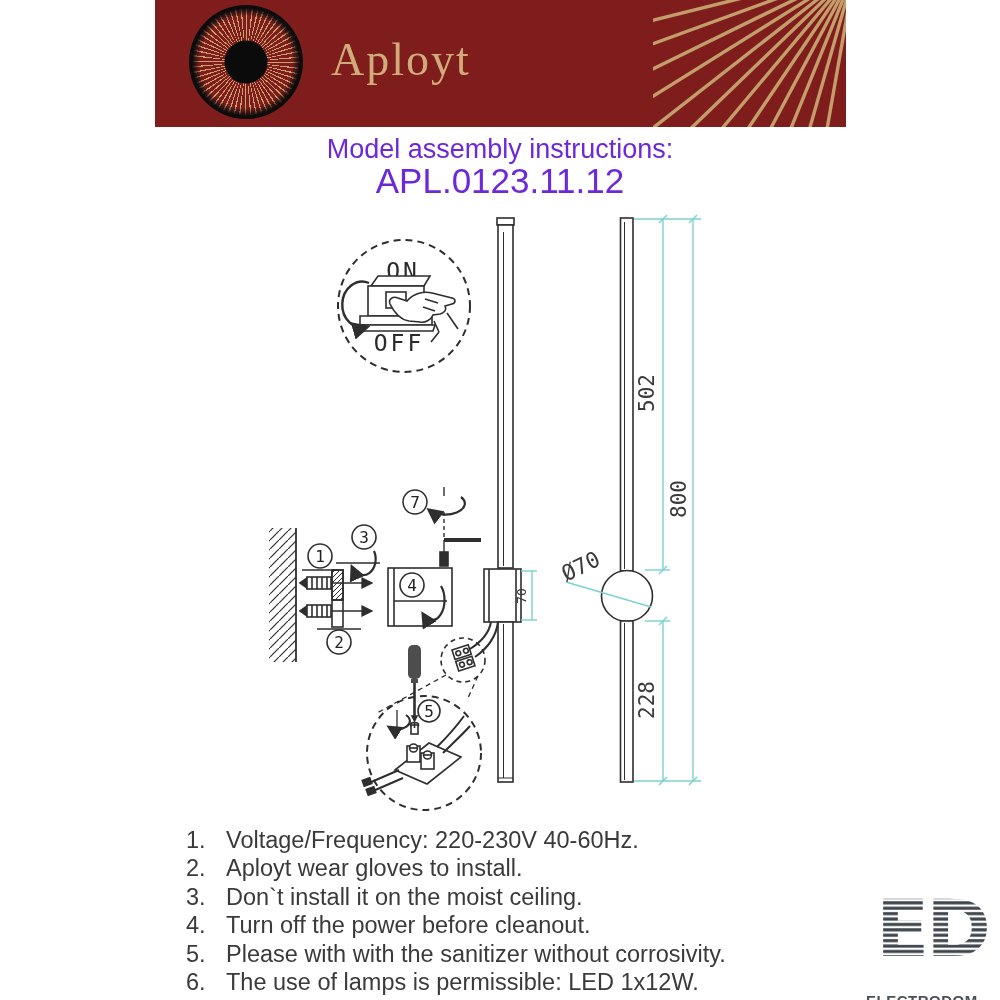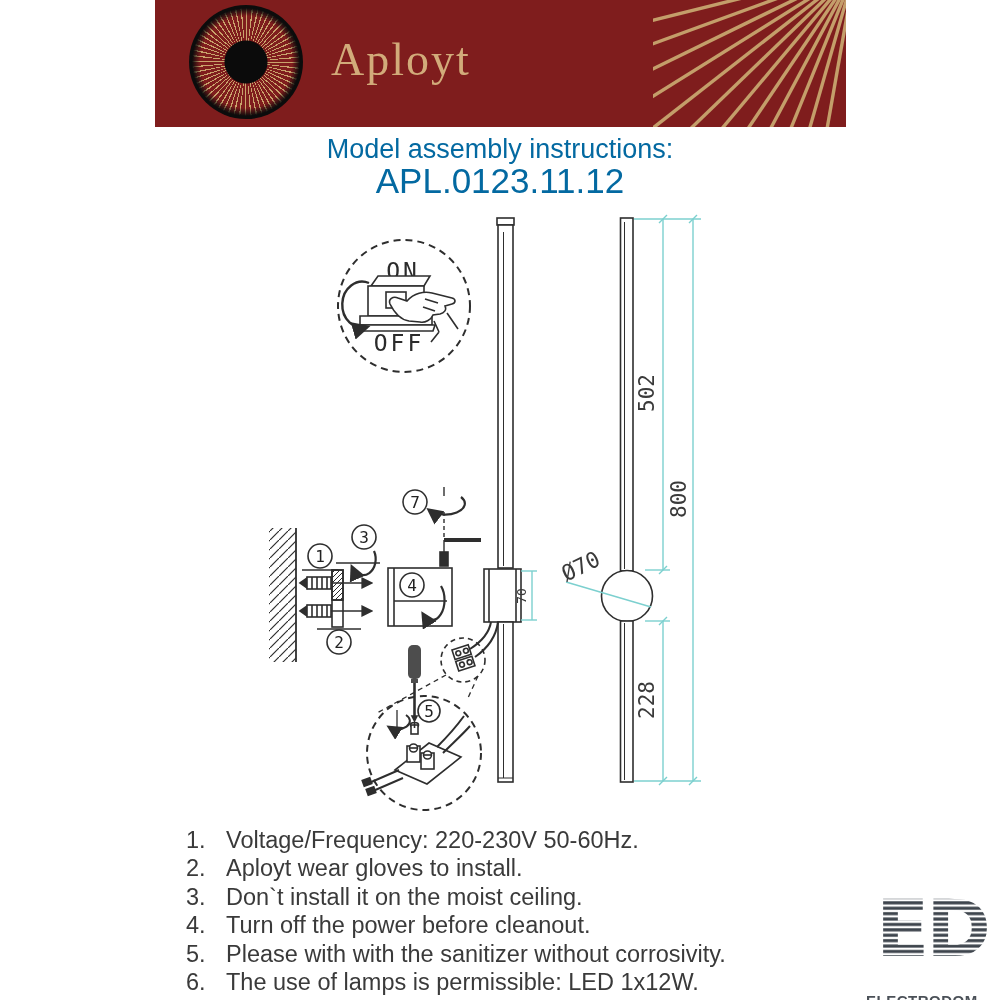--- a/index.html
+++ b/index.html
@@ -12,21 +12,21 @@
             background:
               radial-gradient(circle,#0b0b0b 0 21px, rgba(12,12,12,0) 22px 46px, #0c0c0c 54px),
               repeating-conic-gradient(#c9a36b 0deg 1.6deg, rgba(12,12,12,0) 1.6deg 6deg);
   }
   .brand{position:absolute;left:176px;top:30px;font-family:"Liberation Serif","DejaVu Serif",serif;
          font-size:46px;line-height:60px;color:#d2ab7a;letter-spacing:2px;font-weight:400}
   .rays{position:absolute;right:0;top:0;width:691px;height:127px}
 
   
   .titleblock{position:absolute;left:0;top:134px;width:1000px;text-align:center;
-              font-size:27px;line-height:31px;color:#0369a1}
+              font-size:27px;line-height:31px;color:#6d28d9}
   .model{font-size:35px}
 
   
   .diagram{position:absolute;left:250px;top:195px}
 
   
   .list{position:absolute;left:186px;top:826px;font-size:23.5px;line-height:28.4px;color:#3a3a3a}
   .li{display:flex}
   .num{width:40px;flex:0 0 40px}
 
@@ -257,21 +257,21 @@
       <text transform="rotate(-90 686 499)" x="686" y="499">800</text>
       <text transform="rotate(-90 654 700)" x="654" y="700">228</text>
       <text transform="rotate(-26 584 573)" x="584" y="573" font-size="22">Ø70</text>
     </g>
   </g>
 </svg>
 
 <div class="list">
   <div class="li">
     <span class="num">1.</span>
-    <span>Voltage/Frequency: 220-230V 50-60Hz.</span>
+    <span>Voltage/Frequency: 220-230V 40-60Hz.</span>
   </div>
   <div class="li">
     <span class="num">2.</span>
     <span>Aployt wear gloves to install.</span>
   </div>
   <div class="li">
     <span class="num">3.</span>
     <span>Don`t install it on the moist ceiling.</span>
   </div>
   <div class="li">

